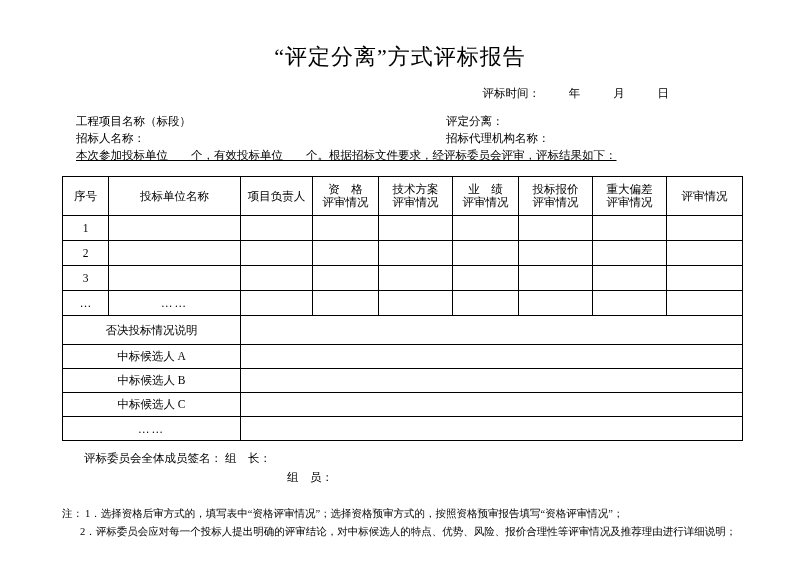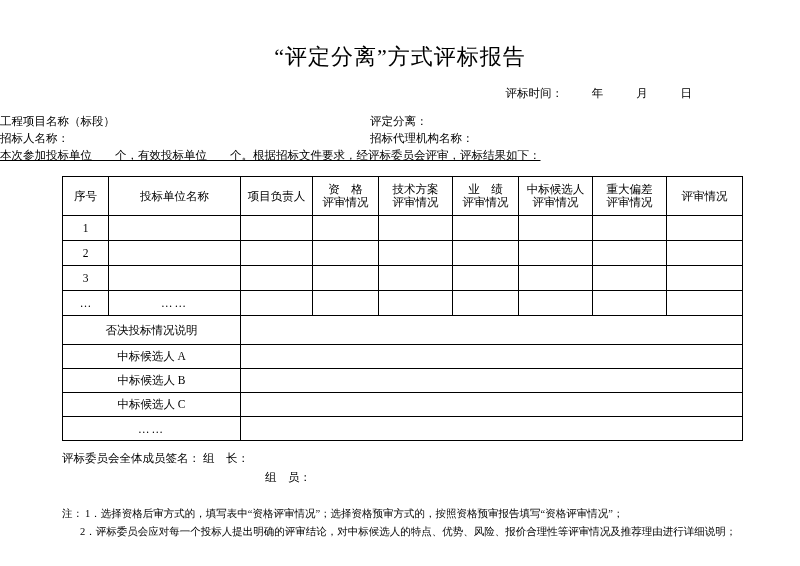--- a/index.html
+++ b/index.html
@@ -24,28 +24,29 @@
   .title {
     text-align: center;
     font-size: 22px;
     font-weight: normal;
     letter-spacing: 1px;
     margin-top: 42px;
     font-family: "Liberation Serif", "DejaVu Serif", serif;
   }
   .date-line {
     margin-top: 14px;
-    padding-right: 78px;
+    padding-right: 101px;
     text-align: right;
     font-size: 11.5px;
   }
   .date-line .lbl { margin-right: 26px; }
   .date-line .seg { margin-right: 30px; }
   .info {
     margin-top: 12px;
+    padding-left: 76px;
     padding-right: 58px;
     font-size: 11.5px;
     line-height: 17px;
   }
   .info-row {
     display: flex;
     justify-content: flex-start;
   }
   .info-left { width: 370px; }
   .info-right { flex: 1; }
@@ -81,21 +82,21 @@
   }
   .reco-cell {
     height: 26px;
     font-weight: bold;
     font-size: 12px;
   }
   .cand-cell { height: 23px; }
 
   .sign {
     margin-top: 8px;
-    padding-left: 62px;
+    padding-left: 84px;
     font-size: 11.5px;
     line-height: 19px;
   }
   .sign .indent2 {
     display: inline-block;
     width: 200px;
   }
   .notes {
     margin-top: 18px;
     padding-left: 62px;
@@ -164,21 +165,21 @@
         </th>
         <th class="hdr-cell">
           <span class="l1">技术方案</span>
           <span class="l2">评审情况</span>
         </th>
         <th class="hdr-cell">
           <span class="l1">业　绩</span>
           <span class="l2">评审情况</span>
         </th>
         <th class="hdr-cell">
-          <span class="l1">中标候选人</span>
+          <span class="l1">投标报价</span>
           <span class="l2">评审情况</span>
         </th>
         <th class="hdr-cell">
           <span class="l1">重大偏差</span>
           <span class="l2">评审情况</span>
         </th>
         <th class="hdr-cell">
           <span class="l1">评审情况</span>
         </th>
       </tr>

